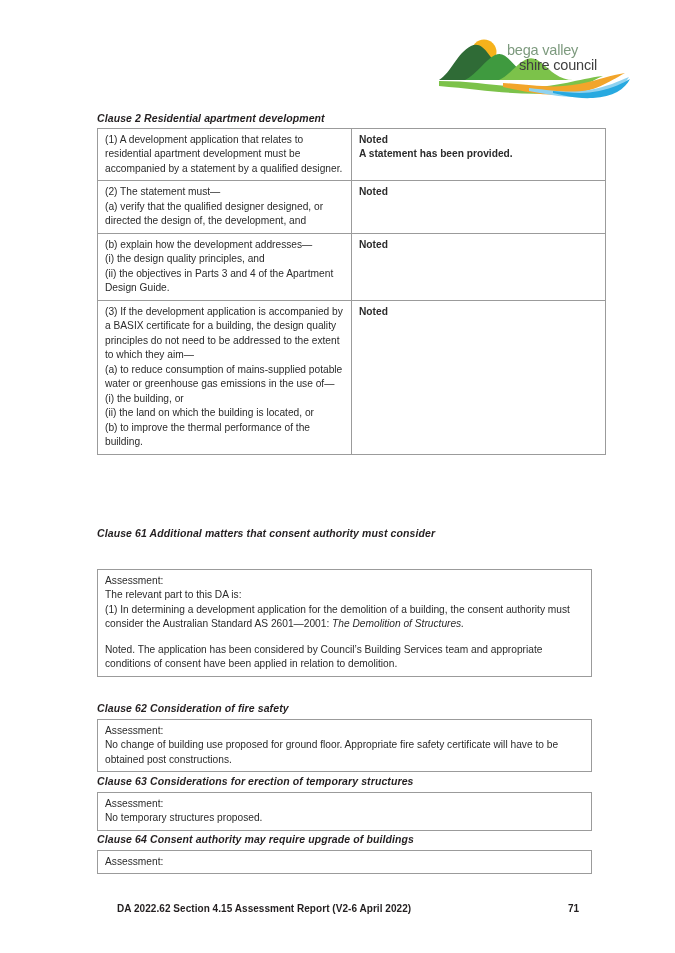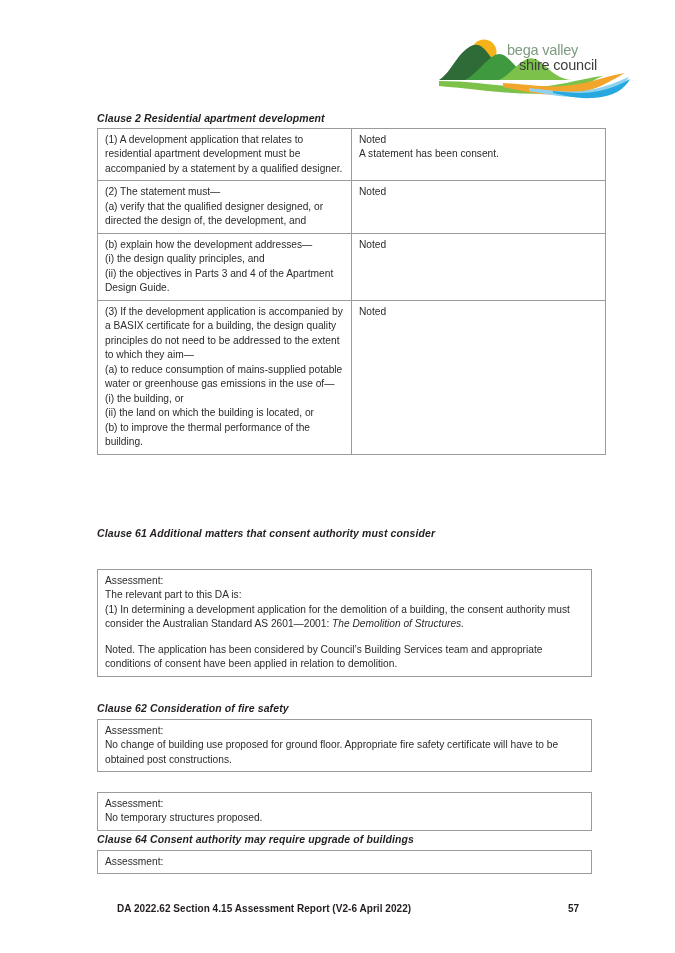--- a/index.html
+++ b/index.html
@@ -85,21 +85,21 @@
     vertical-align: top;
     padding: 4px 6px 4px 7px;
     line-height: 1.42;
   }
   .tbl td p {
     margin: 0;
   }
 
   .two-col { left: 97px; width: 482px; }
   .two-col td.c1 { width: 240px; }
-  .two-col td.c2 { width: 240px; }
+  .two-col td.c2 { width: 240px; font-weight: bold; }
 
   .one-col { left: 97px; width: 482px; }
   .one-col td { width: 480px; margin-top: 16px; }
 
   .blank-line { display: block; height: 11px; }
 
   em.it { font-style: italic; }
 
   
   .footer {
@@ -147,21 +147,21 @@
   <div class="clause-heading" style="left:97px; top:112px;">Clause 2 Residential apartment development</div>
 
   <table class="tbl two-col" style="top:128px;">
     <tbody>
       <tr>
         <td class="c1">
           <p>(1)  A development application that relates to residential apartment development must be accompanied by a statement by a qualified designer.</p>
         </td>
         <td class="c2">
           <p>Noted</p>
-          <p>A statement has been consent.</p>
+          <p>A statement has been provided.</p>
         </td>
       </tr>
       <tr>
         <td class="c1">
           <p>(2)  The statement must—</p>
           <p>(a)  verify that the qualified designer designed, or directed the design of, the development, and</p>
         </td>
         <td class="c2">
           <p>Noted</p>
         </td>
@@ -213,20 +213,21 @@
     <tbody>
       <tr>
         <td>
           <p>Assessment:</p>
           <p>No change of building use proposed for ground floor. Appropriate fire safety certificate will have to be obtained post constructions.</p>
         </td>
       </tr>
     </tbody>
   </table>
 
+  <div class="clause-heading" style="left:97px; top:775px;">Clause 63 Considerations for erection of temporary structures</div>
 
   <table class="tbl one-col" style="top:792px;">
     <tbody>
       <tr>
         <td>
           <p>Assessment:</p>
           <p>No temporary structures proposed.</p>
         </td>
       </tr>
     </tbody>
@@ -239,16 +240,16 @@
       <tr>
         <td>
           <p>Assessment:</p>
         </td>
       </tr>
     </tbody>
   </table>
 
   <div class="footer">
     <span class="footer-left">DA 2022.62 Section 4.15 Assessment Report (V2-6 April 2022)</span>
-    <span class="footer-right">57</span>
+    <span class="footer-right">71</span>
   </div>
 
 </div>
 
 </body></html>

